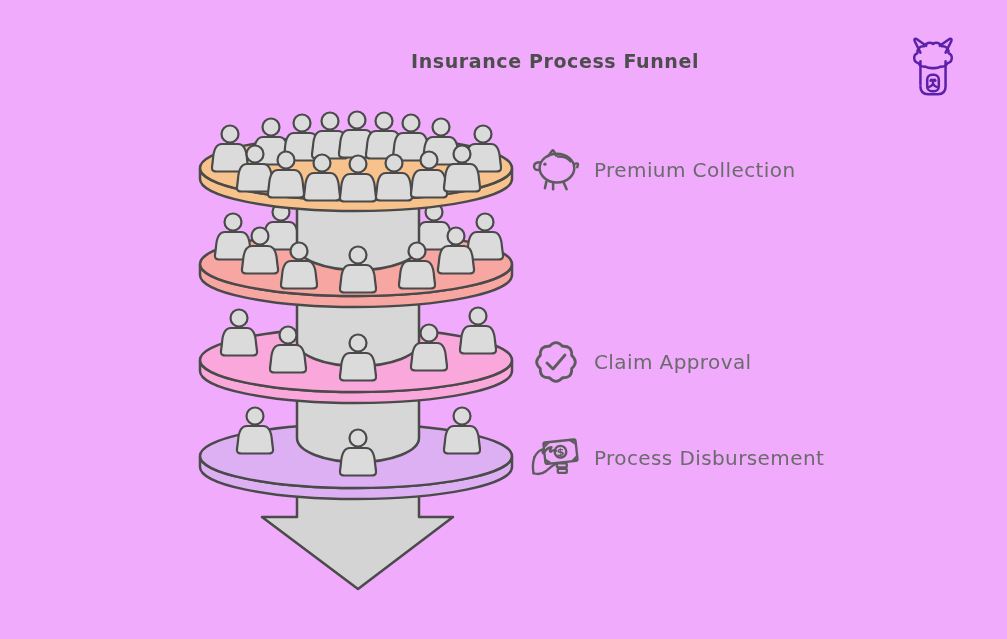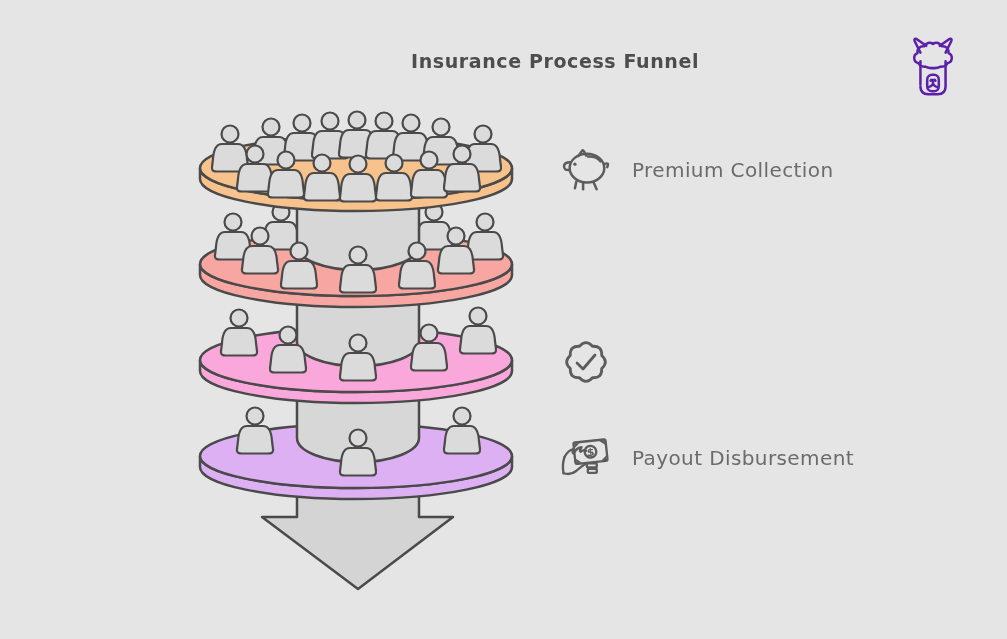--- a/index.html
+++ b/index.html
@@ -1,26 +1,26 @@
 <!DOCTYPE html>
 <html><head>
 <meta charset="utf-8">
 <style>
   html,body{margin:0;padding:0;background:#ffffff;}
   .canvas{
-    position:relative;width:1007px;height:639px;background:#e5e5e5;overflow:hidden;
+    position:relative;width:1007px;height:639px;background:#f0abfc;overflow:hidden;
     font-family:"DejaVu Sans","Liberation Sans",sans-serif;
   }
   .page-title{
     position:absolute;top:50px;left:555px;transform:translateX(-50%);
     font-size:19px;font-weight:700;color:#4d4d4d;letter-spacing:0.6px;white-space:nowrap;
   }
   .funnel-svg{position:absolute;left:0;top:0;}
   .legend-row{
-    position:absolute;left:560px;height:56px;display:flex;align-items:center;gap:20px;
+    position:absolute;left:530px;height:56px;display:flex;align-items:center;gap:12px;
   }
   .licon{width:52px;height:56px;display:flex;align-items:center;justify-content:center;flex:0 0 auto;}
   .ltext{font-size:20px;color:#6b6b6b;letter-spacing:0.4px;white-space:nowrap;}
   .logo{position:absolute;left:904px;top:36px;width:58px;height:66px;}
 </style>
 </head>
 <body>
 
 <div class="canvas">
 
@@ -136,20 +136,21 @@
   </div>
 
 
   <div class="legend-row" style="top:334px">
     <span class="licon">
       <svg width="52" height="52" viewBox="0 0 52 52" fill="none" stroke="#5c5c5c" stroke-width="2.8" stroke-linecap="round" stroke-linejoin="round">
         <path d="M 41.7,19.5 Q 49,26 41.7,32.5 Q 42.3,42.3 32.5,41.7 Q 26,49 19.5,41.7 Q 9.7,42.3 10.3,32.5 Q 3,26 10.3,19.5 Q 9.7,9.7 19.5,10.3 Q 26,3 32.5,10.3 Q 42.3,9.7 41.7,19.5 Z"></path>
         <path d="M 17,27 L 23,33 L 35,19"></path>
       </svg>
     </span>
+    <span class="ltext">Claim Approval</span>
   </div>
 
   <div class="legend-row" style="top:430px">
     <span class="licon">
       <svg width="56" height="50" viewBox="0 0 58 50" fill="none" stroke="#5c5c5c" stroke-width="2.6" stroke-linecap="round" stroke-linejoin="round">
         <g transform="rotate(-6 34 18)">
           <rect x="16" y="6" width="36" height="24" rx="2"></rect>
           <circle cx="34" cy="18" r="6.5"></circle>
           <text x="34" y="22.5" text-anchor="middle" font-size="12" font-weight="bold" fill="#5c5c5c" stroke="none" font-family="DejaVu Sans, sans-serif">$</text>
           <path d="M 17,7 l 6,0 l -6,5 z" fill="#5c5c5c" stroke="none"></path>
@@ -157,21 +158,21 @@
           <path d="M 17,29 l 6,0 l -6,-5 z" fill="#5c5c5c" stroke="none"></path>
           <path d="M 51,29 l -6,0 l 6,-5 z" fill="#5c5c5c" stroke="none"></path>
         </g>
         <rect x="30" y="31" width="11" height="4.5" rx="1"></rect>
         <rect x="31" y="37" width="10" height="4.5" rx="1"></rect>
         <path d="M 5,24 Q 9,16 15,15 Q 13,19 15,20 Q 19,13 24,13 Q 21,17 23,18 Q 27,15 29,17"></path>
         <path d="M 4,42 Q 12,44.5 18,39.5 Q 24,34 29,31"></path>
         <path d="M 4,42 Q 2,33 5,24"></path>
       </svg>
     </span>
-    <span class="ltext">Payout Disbursement</span>
+    <span class="ltext">Process Disbursement</span>
   </div>
 
   <svg class="logo" viewBox="0 0 60 68" fill="none" stroke="#5B21A8" stroke-width="2.6" stroke-linecap="round" stroke-linejoin="round">
     <path d="M 17,17 L 11,5 Q 10,2 13,3 L 23,10"></path>
     <path d="M 43,17 L 49,5 Q 50,2 47,3 L 37,10"></path>
     <path d="M 17,52 Q 17,60 25,60 L 35,60 Q 43,60 43,52 L 43,26"></path>
     <path d="M 17,50 L 17,26"></path>
     <path d="M 15,28 A 5.5,5.5 0 0 1 14,17.5 A 6,6 0 0 1 21,10.5 A 6,6 0 0 1 30,8 A 6,6 0 0 1 39,10.5 A 6,6 0 0 1 46,17.5 A 5.5,5.5 0 0 1 45,28 Q 43,32 38,31.5 Q 34,33.5 30,33 Q 26,33.5 22,31.5 Q 17,32 15,28 Z"></path>
     <rect x="24" y="40" width="12" height="17" rx="5"></rect>
     <path d="M 27.5,46 Q 28.5,44.5 29.5,46"></path>

